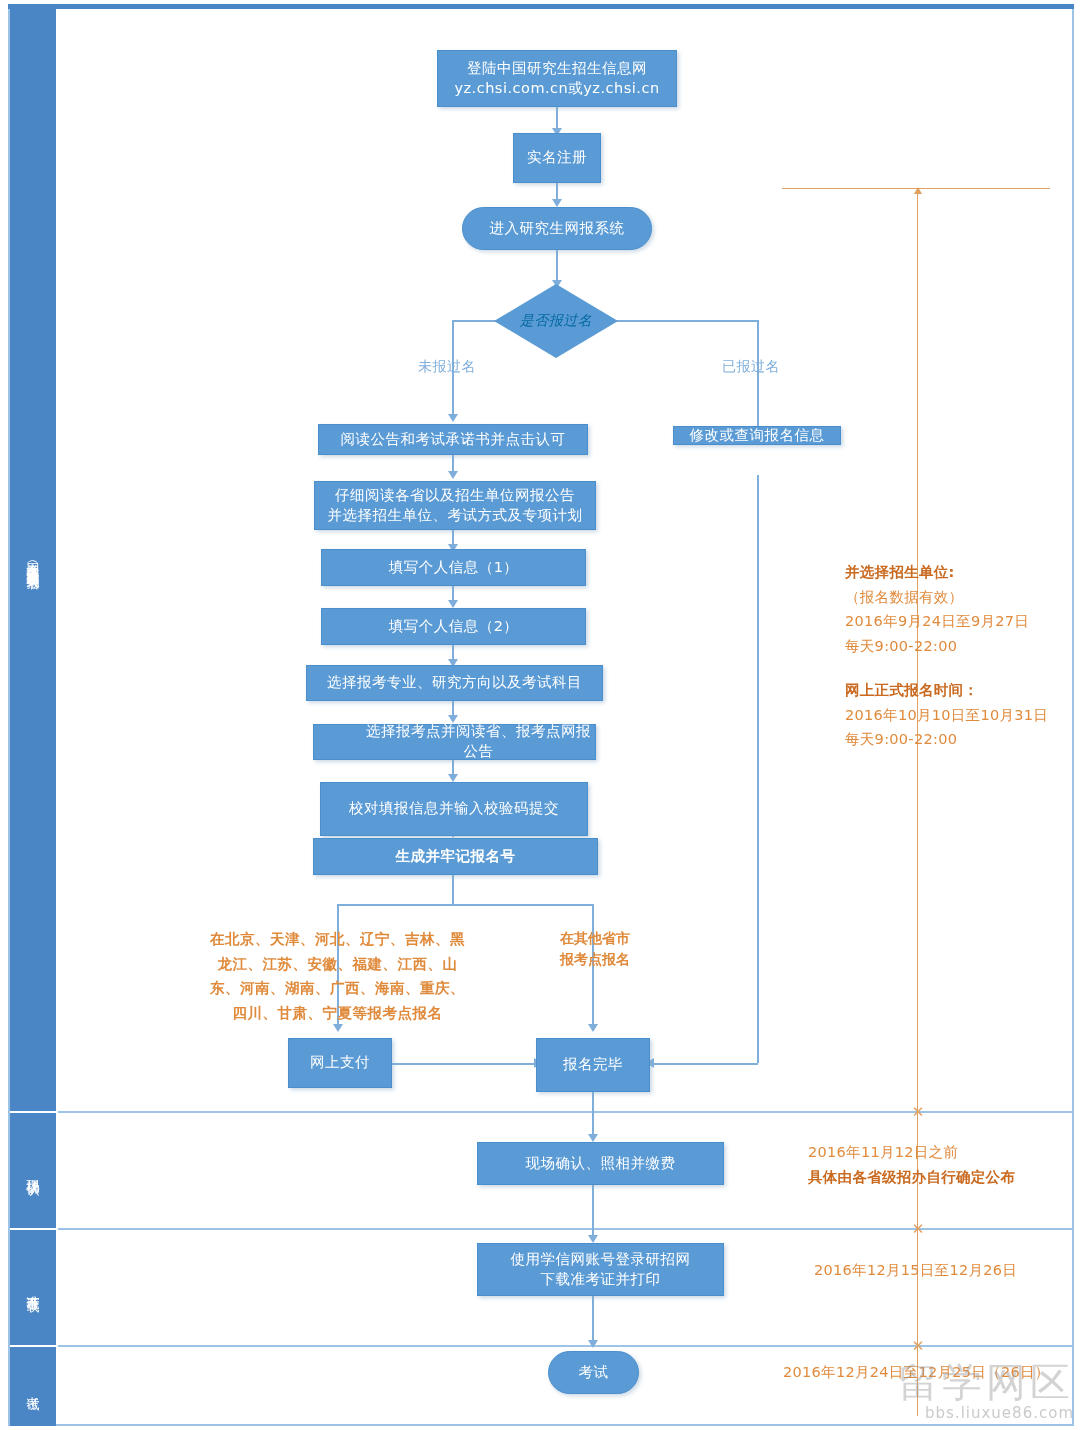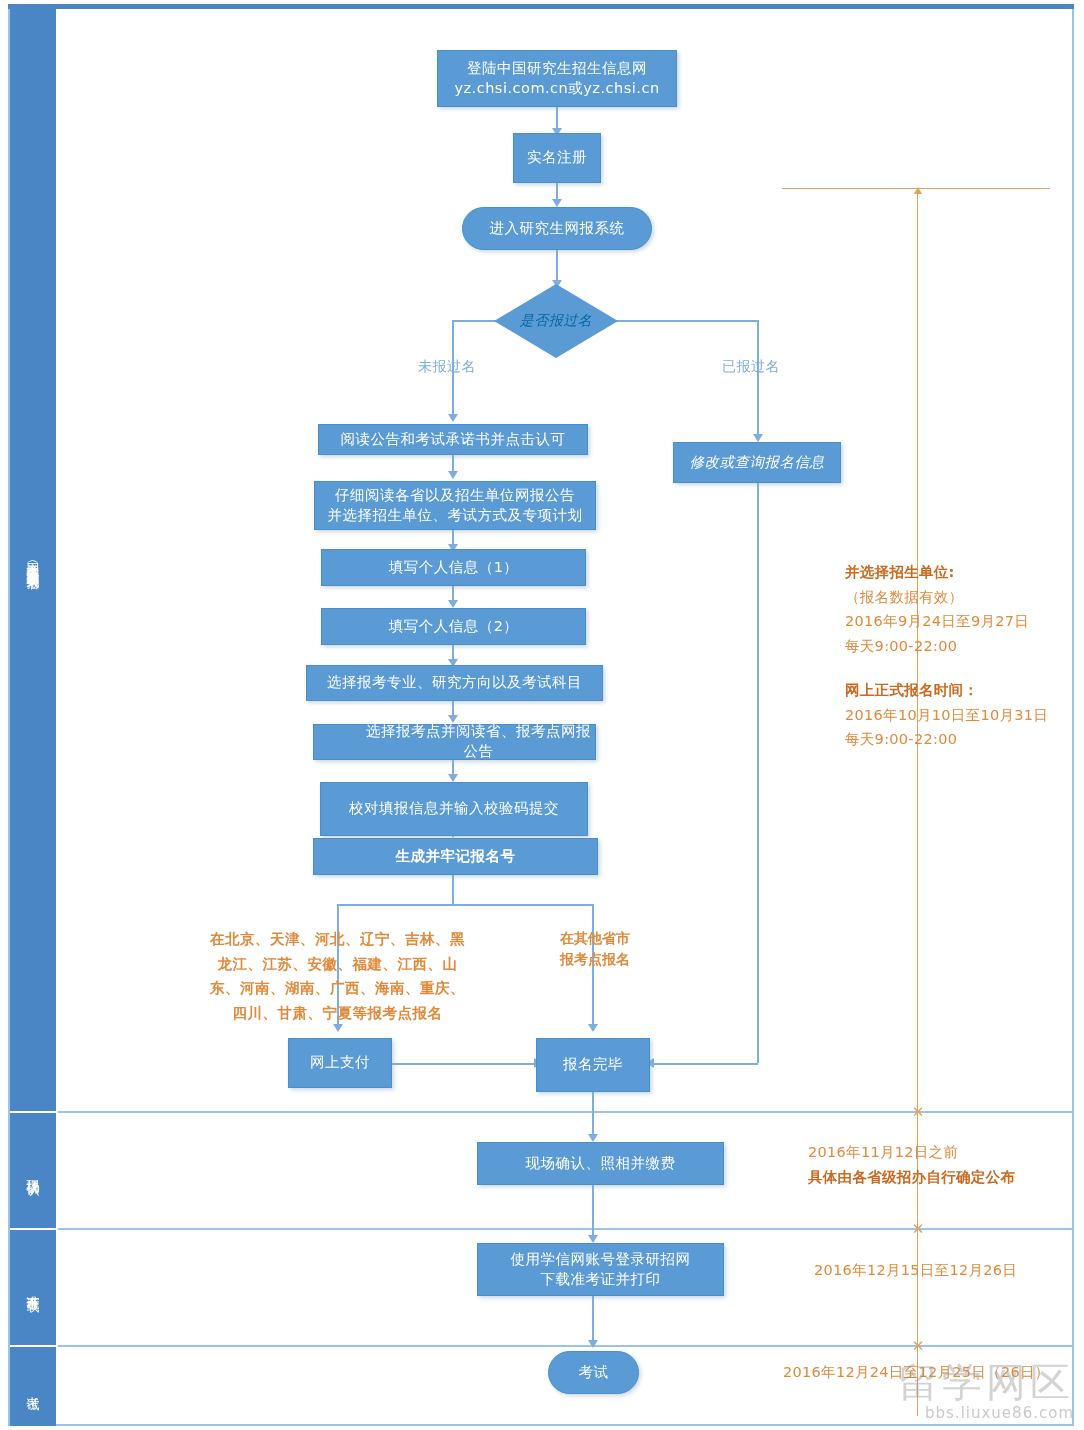--- a/index.html
+++ b/index.html
@@ -317,21 +317,21 @@
   <div class="node" style="left:321px;top:608px;width:265px;height:37px;">填写个人信息（2）</div>
 
   <div class="node" style="left:306px;top:665px;width:297px;height:36px;">选择报考专业、研究方向以及考试科目</div>
 
   <div class="node" style="left:313px;top:724px;width:283px;height:36px;padding-left:48px;">选择报考点并阅读省、报考点网报公告</div>
 
   <div class="node" style="left:320px;top:782px;width:268px;height:54px;">校对填报信息并输入校验码提交</div>
 
   <div class="node bold" style="left:313px;top:838px;width:285px;height:37px;">生成并牢记报名号</div>
 
-  <div class="node" style="left:673px;top:442px;width:168px;height:41px;font-style:italic;">修改或查询报名信息</div>
+  <div class="node" style="left:673px;top:426px;width:168px;height:19px;">修改或查询报名信息</div>
 
   <div class="node" style="left:288px;top:1038px;width:104px;height:50px;">网上支付</div>
 
   <div class="node" style="left:536px;top:1038px;width:114px;height:54px;">报名完毕</div>
 
   <div class="node" style="left:477px;top:1142px;width:247px;height:43px;">现场确认、照相并缴费</div>
 
   <div class="node" style="left:477px;top:1243px;width:247px;height:53px;flex-direction:column;">
     <div>使用学信网账号登录研招网</div>
     <div>下载准考证并打印</div>

